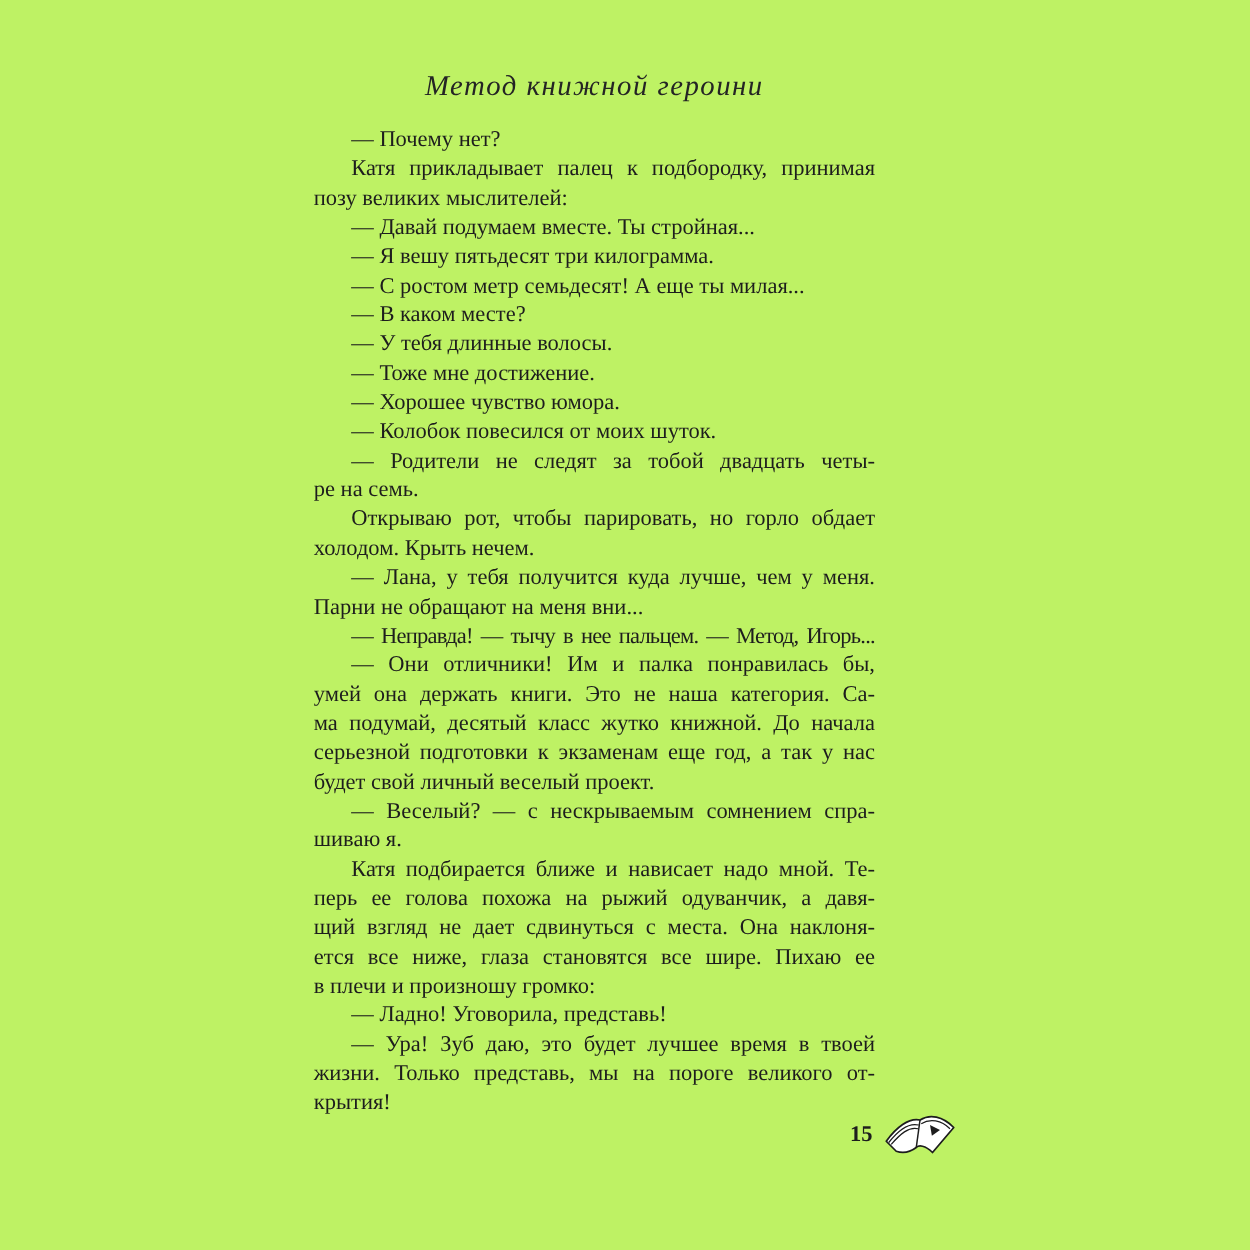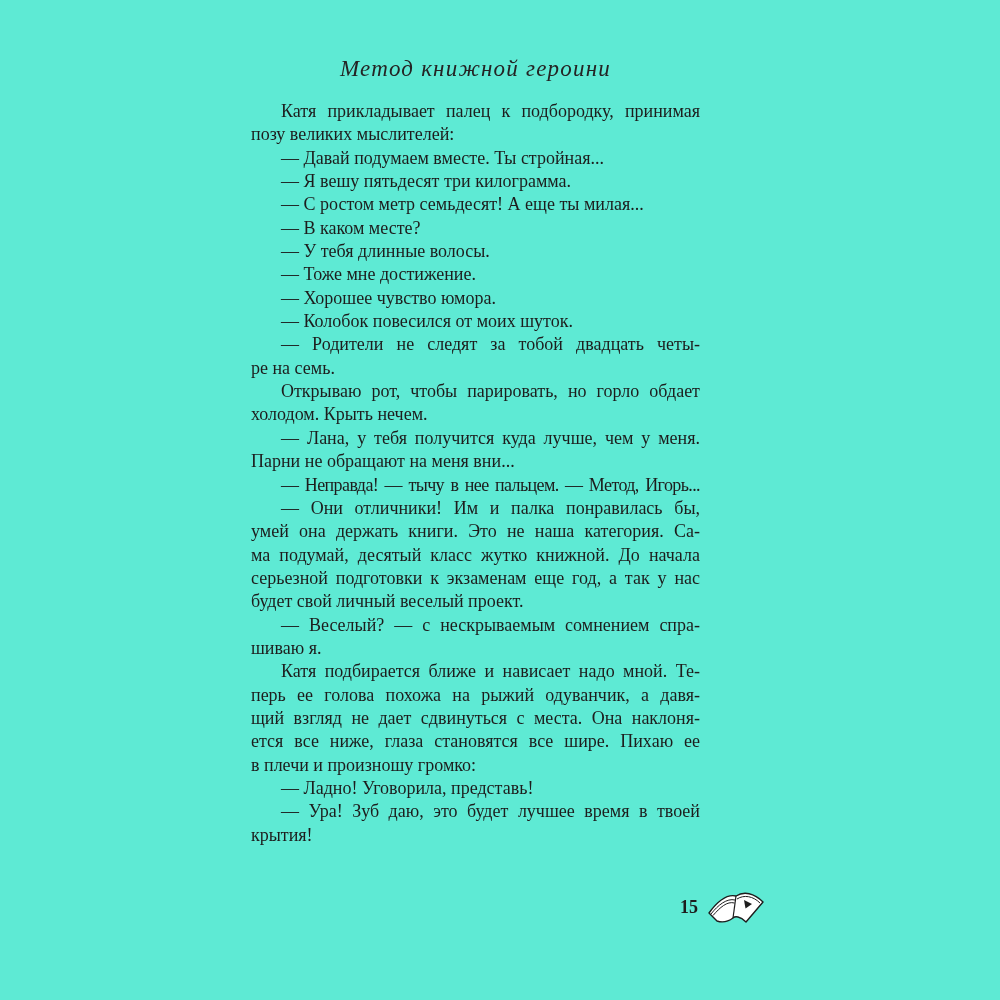--- a/index.html
+++ b/index.html
@@ -1,20 +1,20 @@
 <!DOCTYPE html>
 <html><head>
 <meta charset="utf-8">
 <style>
   html, body { margin: 0; padding: 0; background: #ffffff; }
   .page {
     position: relative;
     width: 1000px;
     height: 1000px;
-    background: #5eead4;
+    background: #bef264;
     font-family: "Liberation Serif", "DejaVu Serif", serif;
     color: #1d1d1d;
     overflow: hidden;
   }
   .running-header {
     position: absolute;
     top: 56px;
     left: 251px;
     width: 449px;
     text-align: center;
@@ -65,20 +65,23 @@
   }
 </style>
 </head>
 <body>
 
 <div class="page">
 
   <div class="running-header">Метод книжной героини</div>
 
   <div class="text-block">
+      <div class="para">
+        <div class="line first last">— Почему нет?</div>
+      </div>
       <div class="para">
         <div class="line first">Катя прикладывает палец к подбородку, принимая</div>
         <div class="line last">позу великих мыслителей:</div>
       </div>
       <div class="para">
         <div class="line first last">— Давай подумаем вместе. Ты стройная...</div>
       </div>
       <div class="para">
         <div class="line first last">— Я вешу пятьдесят три килограмма.</div>
       </div>
@@ -131,20 +134,21 @@
         <div class="line">перь ее голова похожа на рыжий одуванчик, а давя-</div>
         <div class="line">щий взгляд не дает сдвинуться с места. Она наклоня-</div>
         <div class="line">ется все ниже, глаза становятся все шире. Пихаю ее</div>
         <div class="line last">в плечи и произношу громко:</div>
       </div>
       <div class="para">
         <div class="line first last">— Ладно! Уговорила, представь!</div>
       </div>
       <div class="para">
         <div class="line first">— Ура! Зуб даю, это будет лучшее время в твоей</div>
+        <div class="line">жизни. Только представь, мы на пороге великого от-</div>
         <div class="line last">крытия!</div>
       </div>
     </div>
 
   <div class="footer">
     <div class="page-number">15</div>
     <svg class="book-ornament" viewBox="0 0 64 46" fill="none" xmlns="http://www.w3.org/2000/svg">
       <path d="M3 29 C11 18 21 10 30 12 C38 7 48 9 57 18 L40 38 C34 32 29 32 27 34 C23 37 17 39 11 37 Z" fill="#ffffff" stroke="#1d1d1d" stroke-width="1.4" stroke-linejoin="round"></path>
       <path d="M30 12 L27 34" stroke="#1d1d1d" stroke-width="1.2"></path>
       <path d="M5 30 C12 21 21 14 29 16" stroke="#1d1d1d" stroke-width="1"></path>

